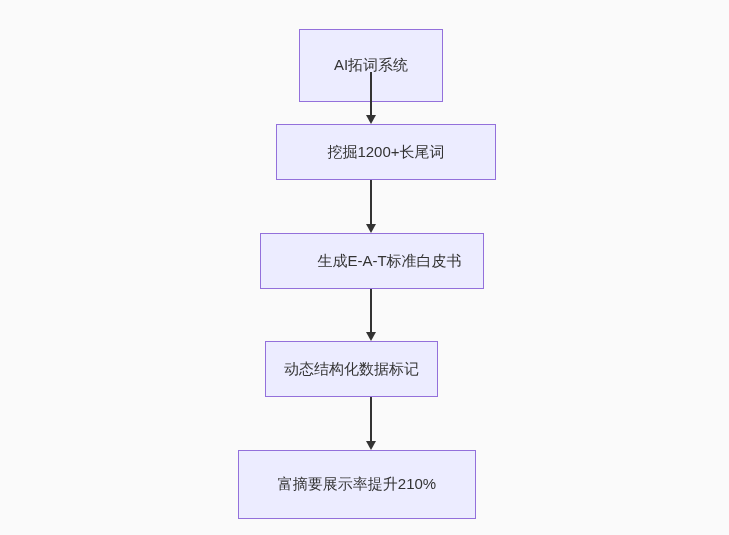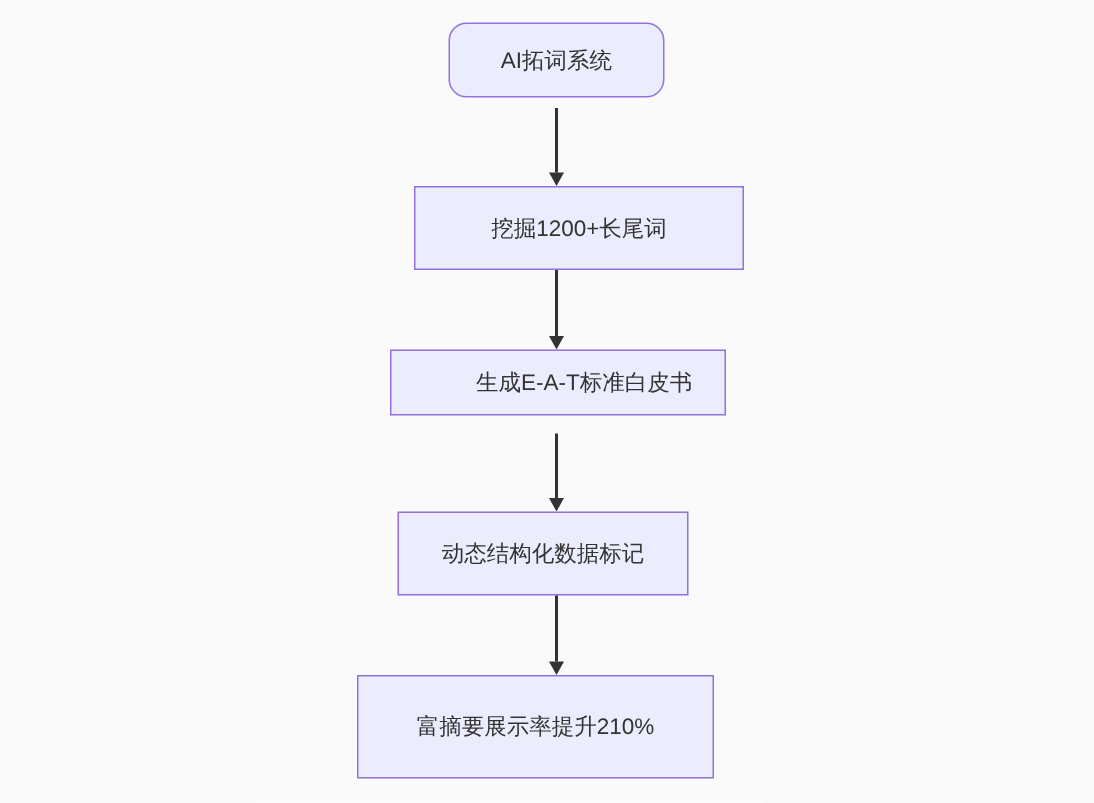--- a/index.html
+++ b/index.html
@@ -24,24 +24,24 @@
     background: var(--node-fill, #ECECFF);
     border: 1px solid var(--node-border, #9370DB);
     color: var(--text, #333333);
     font-size: 15px;
     display: flex;
     align-items: center;
     justify-content: center;
     text-align: center;
     white-space: nowrap;
   }
-  .node-1 { left: 299px; top: 15px;  width: 144px; height: 50px; border-radius: 12px; }
+  .node-1 { left: 299px; top: 29px;  width: 144px; height: 73px; }
   .node-2 { left: 276px; top: 124px; width: 220px; height: 56px; }
-  .node-3 { left: 260px; top: 233px; width: 224px; height: 44px; padding-left: 35px; }
-  .node-4 { left: 265px; top: 341px; width: 194px; height: 56px; }
+  .node-3 { left: 260px; top: 233px; width: 224px; height: 56px; padding-left: 35px; }
+  .node-4 { left: 265px; top: 341px; width: 173px; height: 56px; }
   .node-5 { left: 238px; top: 450px; width: 238px; height: 69px; }
   .arrow {
     position: absolute;
     left: 366px;
     width: 10px;
     display: flex;
     flex-direction: column;
     align-items: center;
   }
   .arrow-1 { top: 72px;  height: 52px; }

